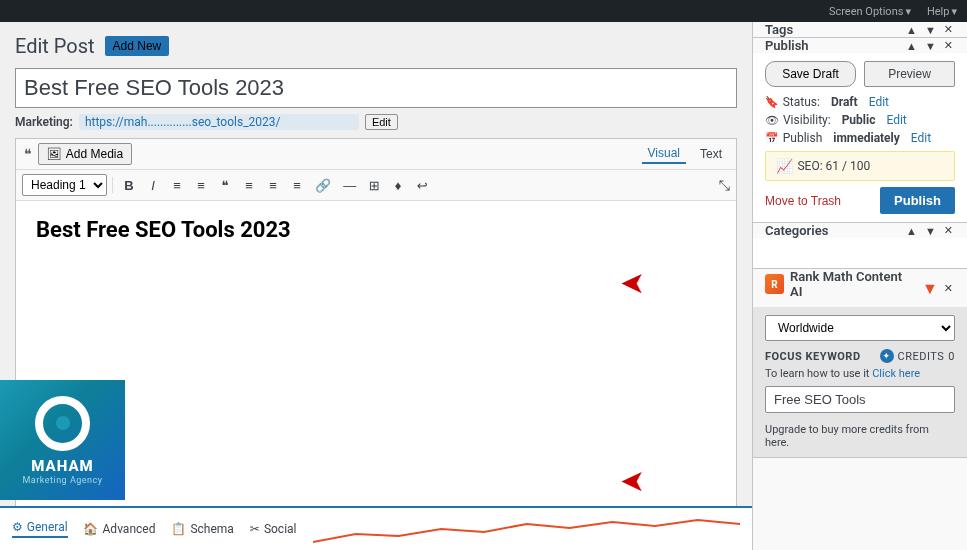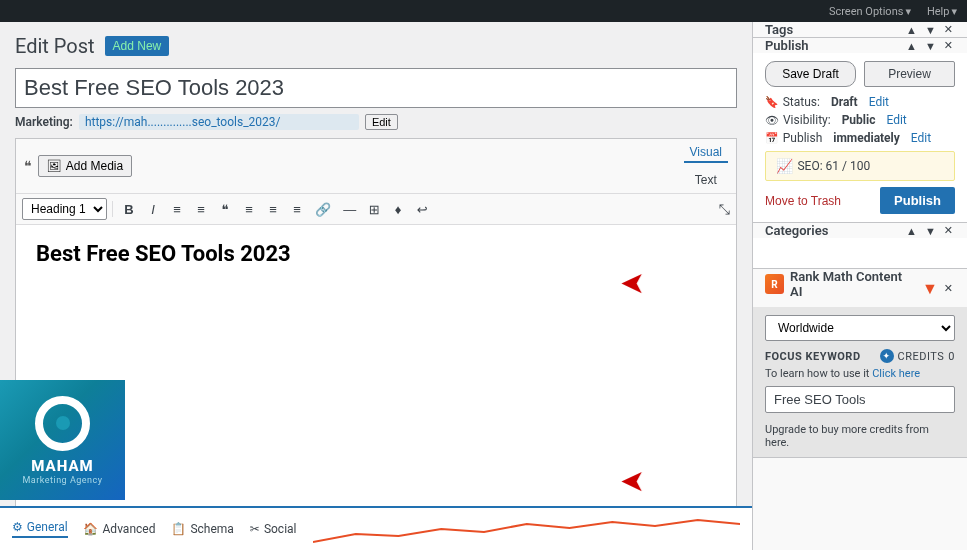--- a/index.html
+++ b/index.html
@@ -55,21 +55,21 @@
       gap: 10px;
       margin-bottom: 10px;
     }
     .page-title {
       font-size: 20px;
       font-weight: 400;
       color: #3c434a;
     }
     .add-new-btn {
       background: #2271b1;
-      color: #86efac;
+      color: #000000;
       border: none;
       padding: 3px 8px;
       font-size: 12px;
       cursor: pointer;
       border-radius: 2px;
     }
 
     
     .post-title-input {
       width: 100%;
@@ -144,21 +144,20 @@
       cursor: pointer;
       border-radius: 2px;
       display: flex;
       align-items: center;
       gap: 4px;
     }
     .editor-topbar-right {
       display: flex;
       gap: 8px;
       font-size: 12px;
-      flex-direction: column;
     }
     .tab-btn {
       background: none;
       border: none;
       padding: 2px 6px;
       cursor: pointer;
       color: #3c434a;
       font-size: 12px;
     }
     .tab-btn.active {

